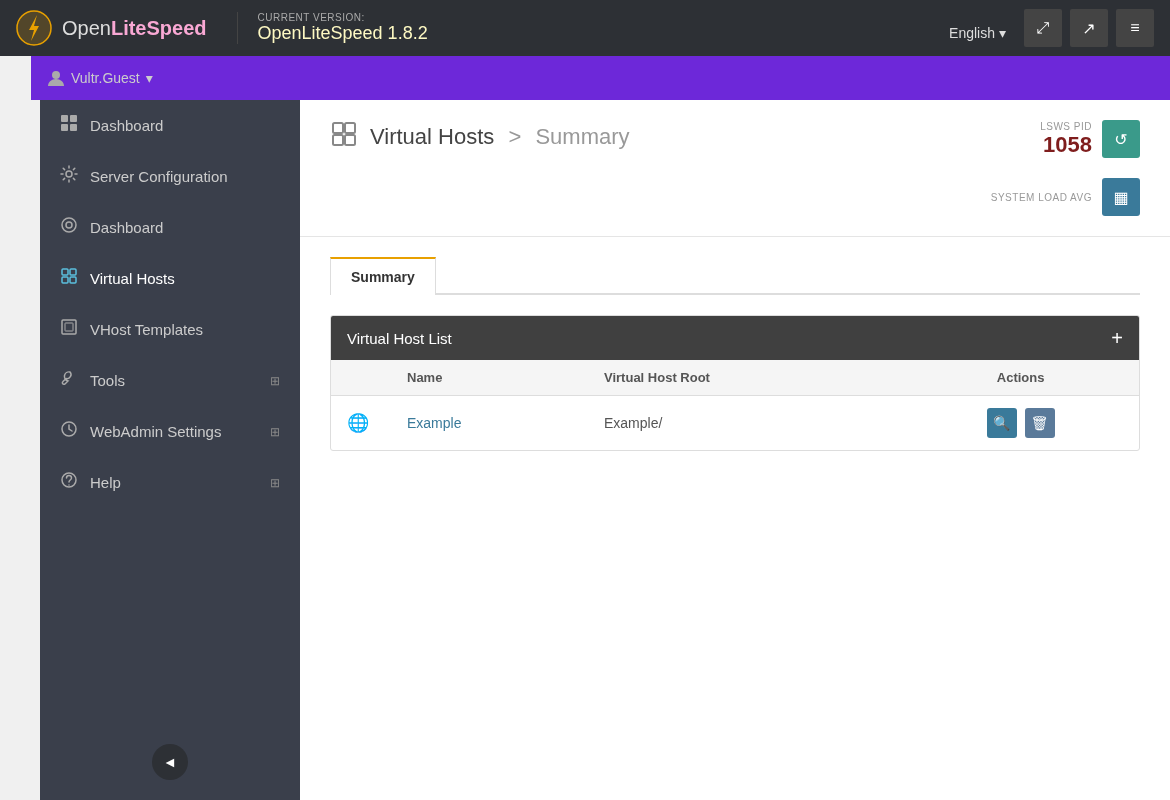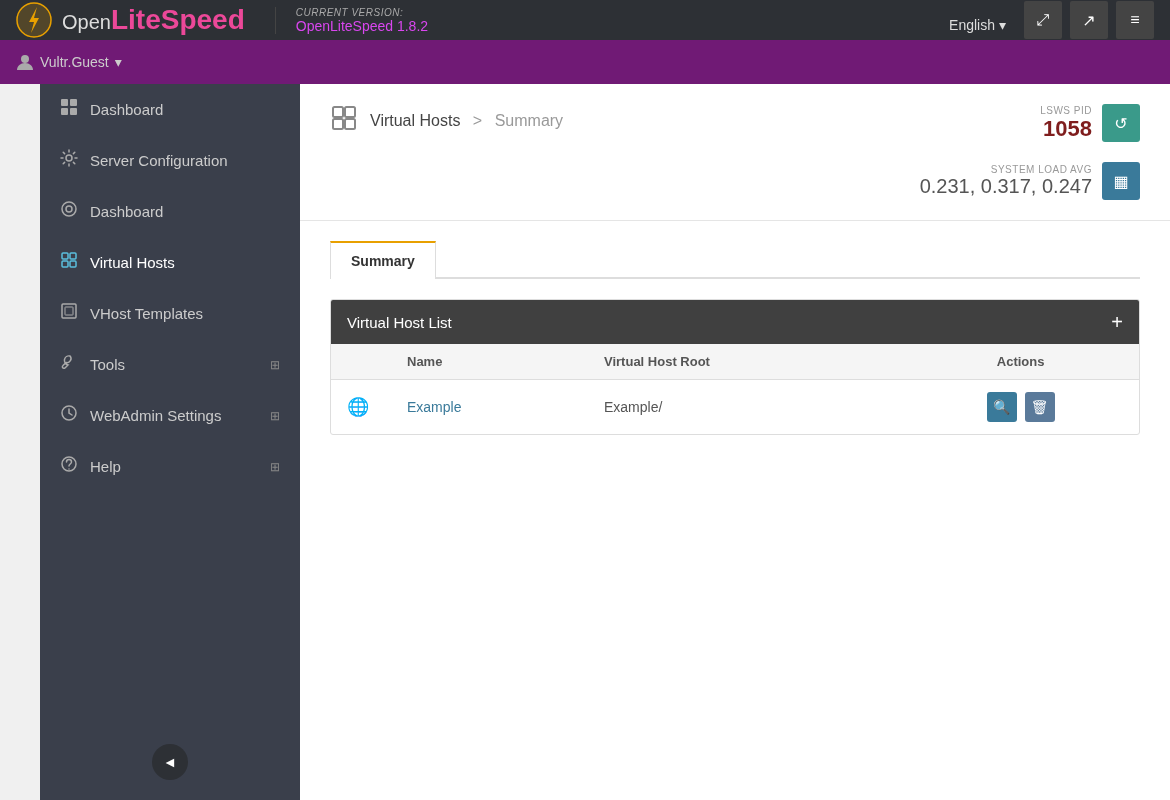--- a/index.html
+++ b/index.html
@@ -4,21 +4,21 @@
   <style>
     * { box-sizing: border-box; margin: 0; padding: 0; }
     body { font-family: 'Segoe UI', Arial, sans-serif; background: #f0f0f0; display: flex; flex-direction: column; height: 800px; width: 1170px; overflow: hidden; }
 
     
     .top-header {
       background: #2d3035;
       display: flex;
       align-items: center;
       padding: 0 16px;
-      height: 40px;
+      height: 56px;
       flex-shrink: 0;
     }
     .logo-area {
       display: flex;
       align-items: center;
       gap: 10px;
       flex: 1;
     }
     .logo-icon {
       width: 36px;
@@ -29,25 +29,24 @@
       flex-direction: column;
       margin-left: 20px;
       border-left: 1px solid #444;
       padding-left: 20px;
     }
     .version-label {
       font-size: 10px;
       color: #aaa;
       text-transform: uppercase;
       letter-spacing: 0.5px;
-      font-style: italic;
     }
     .version-value {
-      font-size: 14px;
-      color: #d946ef;
+      font-size: 18px;
+      color: #fef9c3;
     }
     .header-right {
       display: flex;
       align-items: flex-end;
       gap: 8px;
     }
     .lang-selector {
       color: #ddd;
       font-size: 14px;
       display: flex;
@@ -65,26 +64,27 @@
       display: flex;
       align-items: center;
       justify-content: center;
       cursor: pointer;
       font-size: 16px;
       border-radius: 2px;
     }
 
     
     .sub-header {
-      background: #701a75;
+      background: #6d28d9;
       height: 44px;
       display: flex;
       align-items: center;
       padding: 0 16px;
       flex-shrink: 0;
+      margin-left: 31px;
     }
     .user-menu {
       display: flex;
       align-items: center;
       gap: 6px;
       color: #ccc;
       font-size: 14px;
       cursor: pointer;
     }
 
@@ -159,21 +159,21 @@
     .page-title-area {
       display: flex;
       align-items: center;
       gap: 12px;
     }
     .page-title-icon {
       font-size: 24px;
       color: #888;
     }
     .page-title {
-      font-size: 16px;
+      font-size: 22px;
       font-weight: 400;
       color: #444;
     }
     .page-title .separator { color: #999; margin: 0 8px; }
     .page-title .sub { color: #999; }
 
     .stats-area {
       display: flex;
       flex-direction: column;
       align-items: flex-end;
@@ -352,21 +352,21 @@
 <div class="top-header">
   <div class="logo-area">
 
     <svg class="logo-icon" viewBox="0 0 36 36" xmlns="http://www.w3.org/2000/svg">
       <circle cx="18" cy="18" r="17" fill="#e8a000" opacity="0.2"></circle>
       <circle cx="18" cy="18" r="17" fill="none" stroke="#e8a000" stroke-width="1.5"></circle>
       <polygon points="21,5 13,20 18,20 15,31 23,16 18,16" fill="#e8a000"></polygon>
     </svg>
     <div style="display:flex; align-items:baseline; gap:0px;">
       <span style="color:#ddd; font-size:20px; font-weight:300;">Open</span>
-      <span style="color:#ec4899; font-size:28px; font-weight:700;">LiteSpeed</span>
+      <span style="color:#f9a8d4; font-size:20px; font-weight:700;">LiteSpeed</span>
     </div>
     <div class="version-info">
       <span class="version-label">CURRENT VERSION:</span>
       <span class="version-value">OpenLiteSpeed 1.8.2</span>
     </div>
   </div>
   <div class="header-right">
     <div class="lang-selector">
       <span>English</span>
       <span>▾</span>
@@ -515,21 +515,20 @@
             <div class="lsws-pid-label">LSWS PID</div>
             <div class="lsws-pid-value">1058</div>
           </div>
           <button class="stat-btn-green">
             <span>↺</span>
           </button>
         </div>
         <div class="system-load">
           <div class="system-load-info">
             <div class="system-load-label">SYSTEM LOAD AVG</div>
-            <div class="system-load-value">0.231, 0.317, 0.247</div>
           </div>
           <button class="stat-btn-teal">
             <span>▦</span>
           </button>
         </div>
       </div>
     </div>
 
     <div class="content-body">
       <div class="content-inner">

